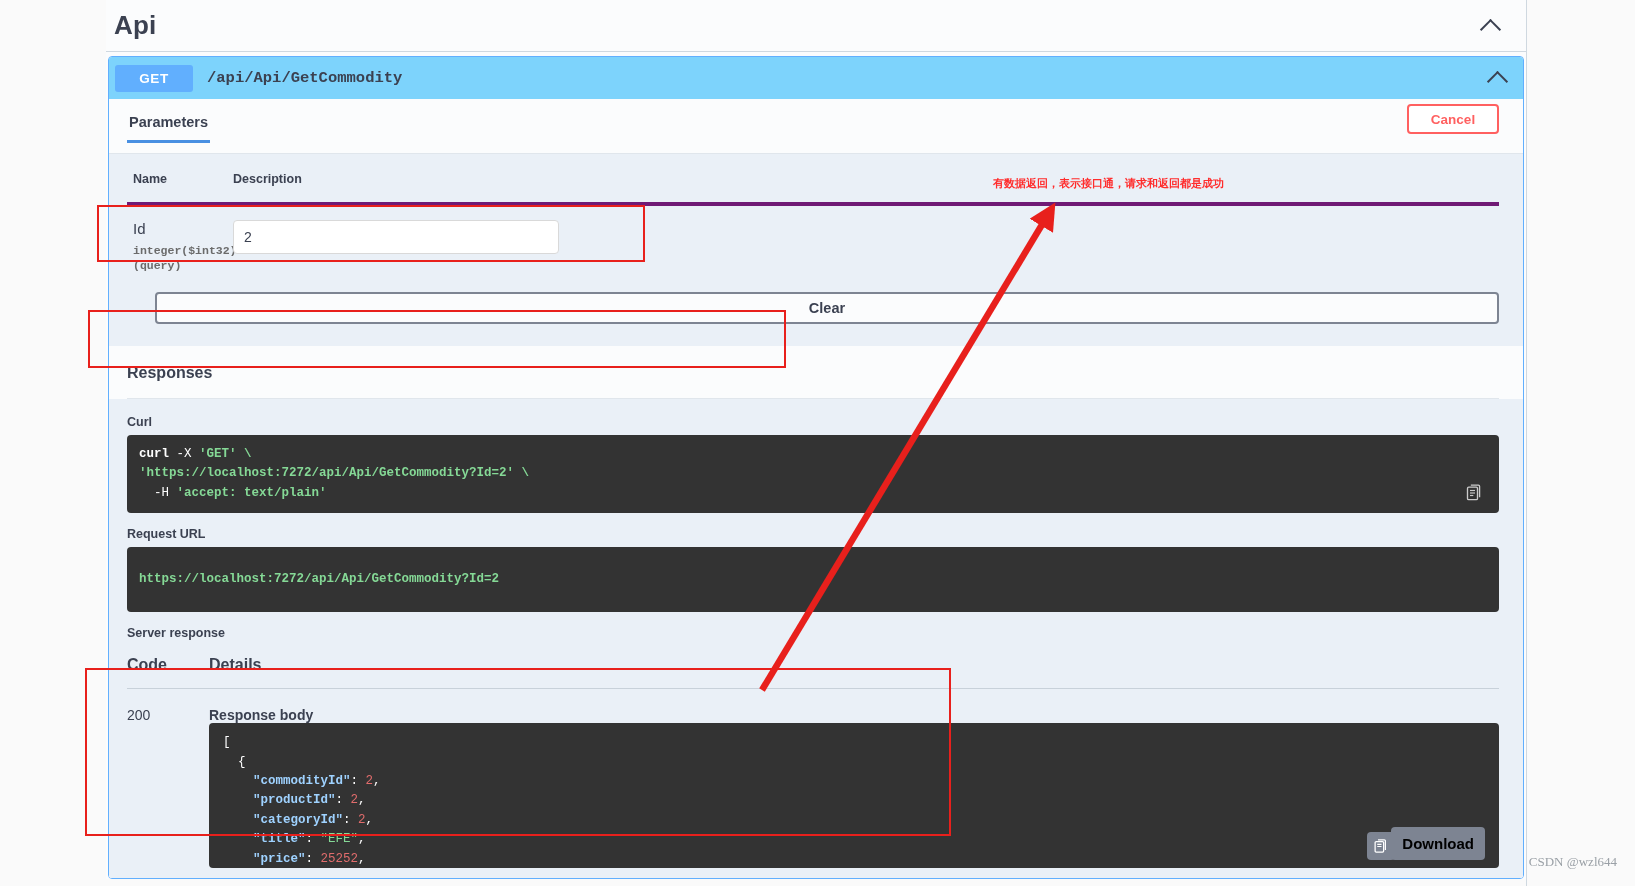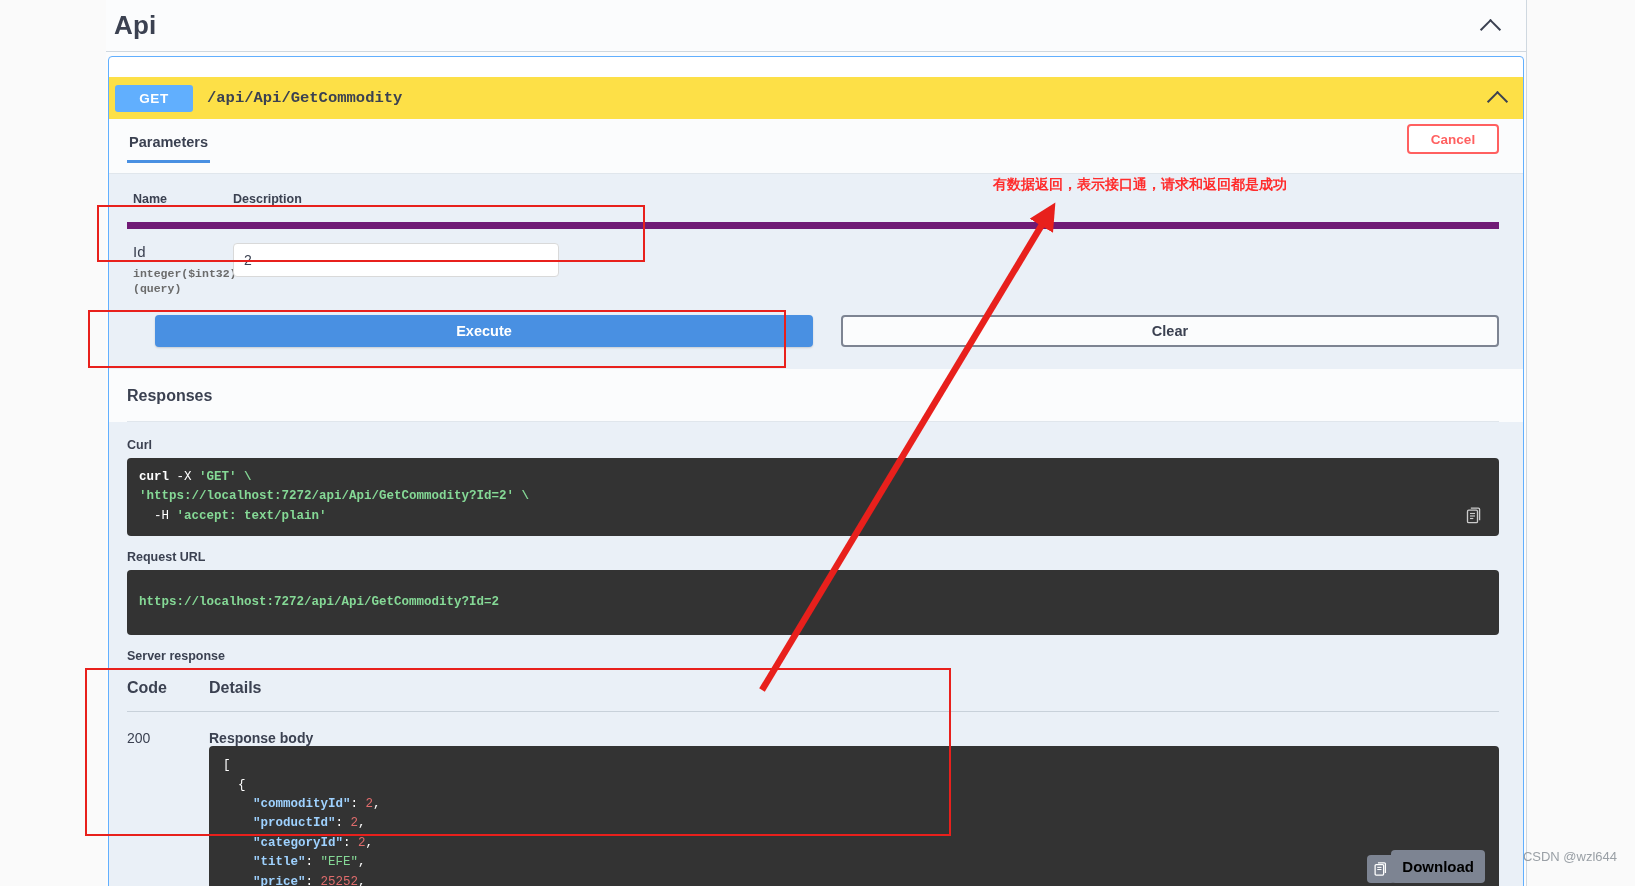--- a/index.html
+++ b/index.html
@@ -55,26 +55,25 @@
 
   
   .op-wrap {
     margin: 4px 2px 0 2px;
     border: 1px solid #61affe;
     border-radius: 4px;
     background: #fff;
     overflow: hidden;
   }
   .op-summary {
-    background: #fde047;
+    background: #7dd3fc;
     height: 42px;
     display: flex;
     align-items: center;
     padding: 0 14px 0 6px;
-    margin-top: 20px;
   }
   .op-method {
     width: 78px; height: 27px;
     background: #61affe;
     color: #fff;
     border-radius: 3px;
     font-size: 13.5px;
     font-weight: bold;
     letter-spacing: .6px;
     display: flex; align-items: center; justify-content: center;
@@ -127,21 +126,21 @@
   .params-zone {
     background: #eaf0f7;
     padding: 18px 24px 6px 18px;
   }
   .ptable-head {
     display: flex;
     font-size: 12.5px;
     font-weight: bold;
     color: #3b4151;
     padding: 0 0 16px 6px;
-    border-bottom: 7px solid #701a75;
+    border-bottom: 4px solid #701a75;
   }
   .ph-name { width: 100px; }
   .ph-desc { }
   .param-row {
     display: flex;
     padding: 14px 0 0 6px;
     min-height: 60px;
   }
   .param-name-col { width: 100px; flex: none; }
   .param-name {
@@ -323,38 +322,38 @@
 
   
   .anno-box {
     position: absolute;
     border: 2.5px solid #e60012;
     pointer-events: none;
   }
   .anno-text {
     position: absolute;
     color: #ff2d2d;
-    font-size: 14px;
+    font-size: 11px;
     font-weight: bold;
     font-family: "Liberation Sans", sans-serif;
     white-space: nowrap;
     pointer-events: none;
   }
   .anno-arrow {
     position: absolute;
     left: 0; top: 0;
     width: 1635px; height: 886px;
     pointer-events: none;
   }
   .watermark {
     position: absolute;
-    right: 18px; bottom: 22px;
+    right: 18px; bottom: 16px;
     font-size: 13px;
     color: #9aa0a6;
-    font-family: Liberation Sans, sans-serif;
+    font-family: Liberation Serif, serif;
   }
   .right-edge {
     position: absolute;
     left: 1526px; top: 0;
     width: 1px; height: 886px;
     background: #cfd8e0;
   }
 </style>
 </head>
 <body>
@@ -398,21 +397,20 @@
               <div class="param-type">integer($int32)</div>
               <div class="param-in">(query)</div>
             </div>
             <div>
               <input class="param-input" type="text" value="2" style="">
             </div>
           </div>
         </div>
 
         <div class="exec-zone">
-          <div class="btn-execute">Execute</div>
           <div class="btn-clear">Clear</div>
         </div>
 
         <div class="responses-zone">
           <div class="resp-title">Responses</div>
         </div>
 
         <div class="curl-zone">
 
           <div class="small-label">Curl</div>

